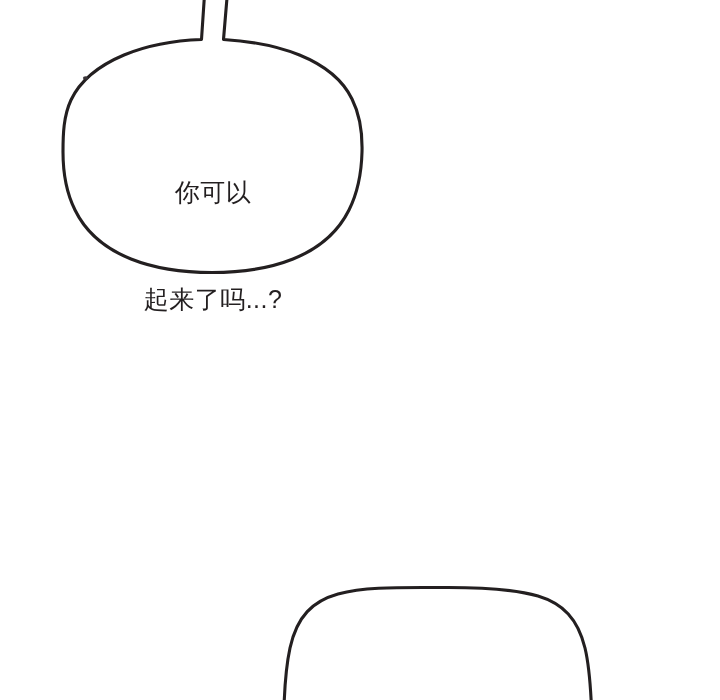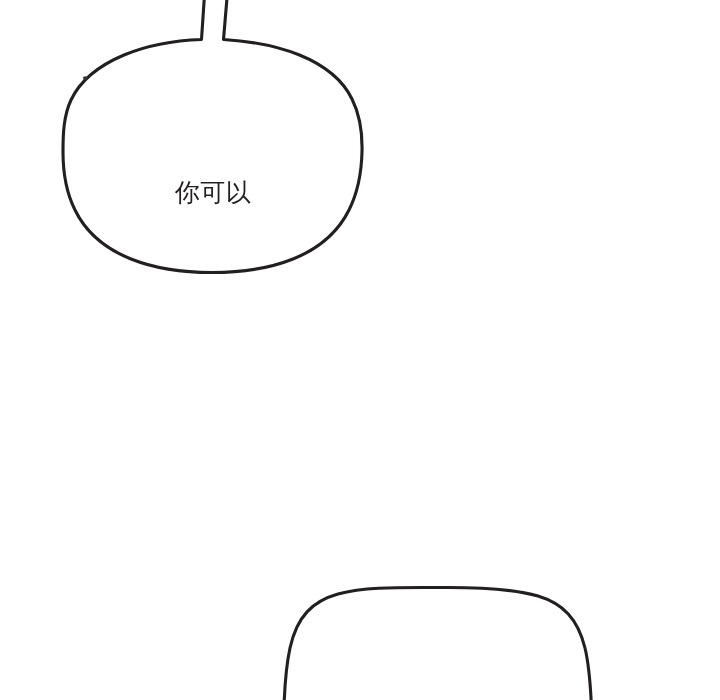--- a/index.html
+++ b/index.html
@@ -94,19 +94,20 @@
                L 448 587.5
                C 480 587.5, 512 588.5, 538 596
                C 563 603.5, 578 619, 585 648
                C 591.5 675, 592.5 718, 592.5 760
                Z"></path>
     </g>
   </svg>
 
   <div class="bubble-text" id="bubble-1-text">
     <span class="line">你可以</span>
+    <span class="line">起来了吗...?</span>
   </div>
 
   <div class="bubble-text" id="bubble-2-text">
     
   </div>
 
 </div>
 
 </body></html>

